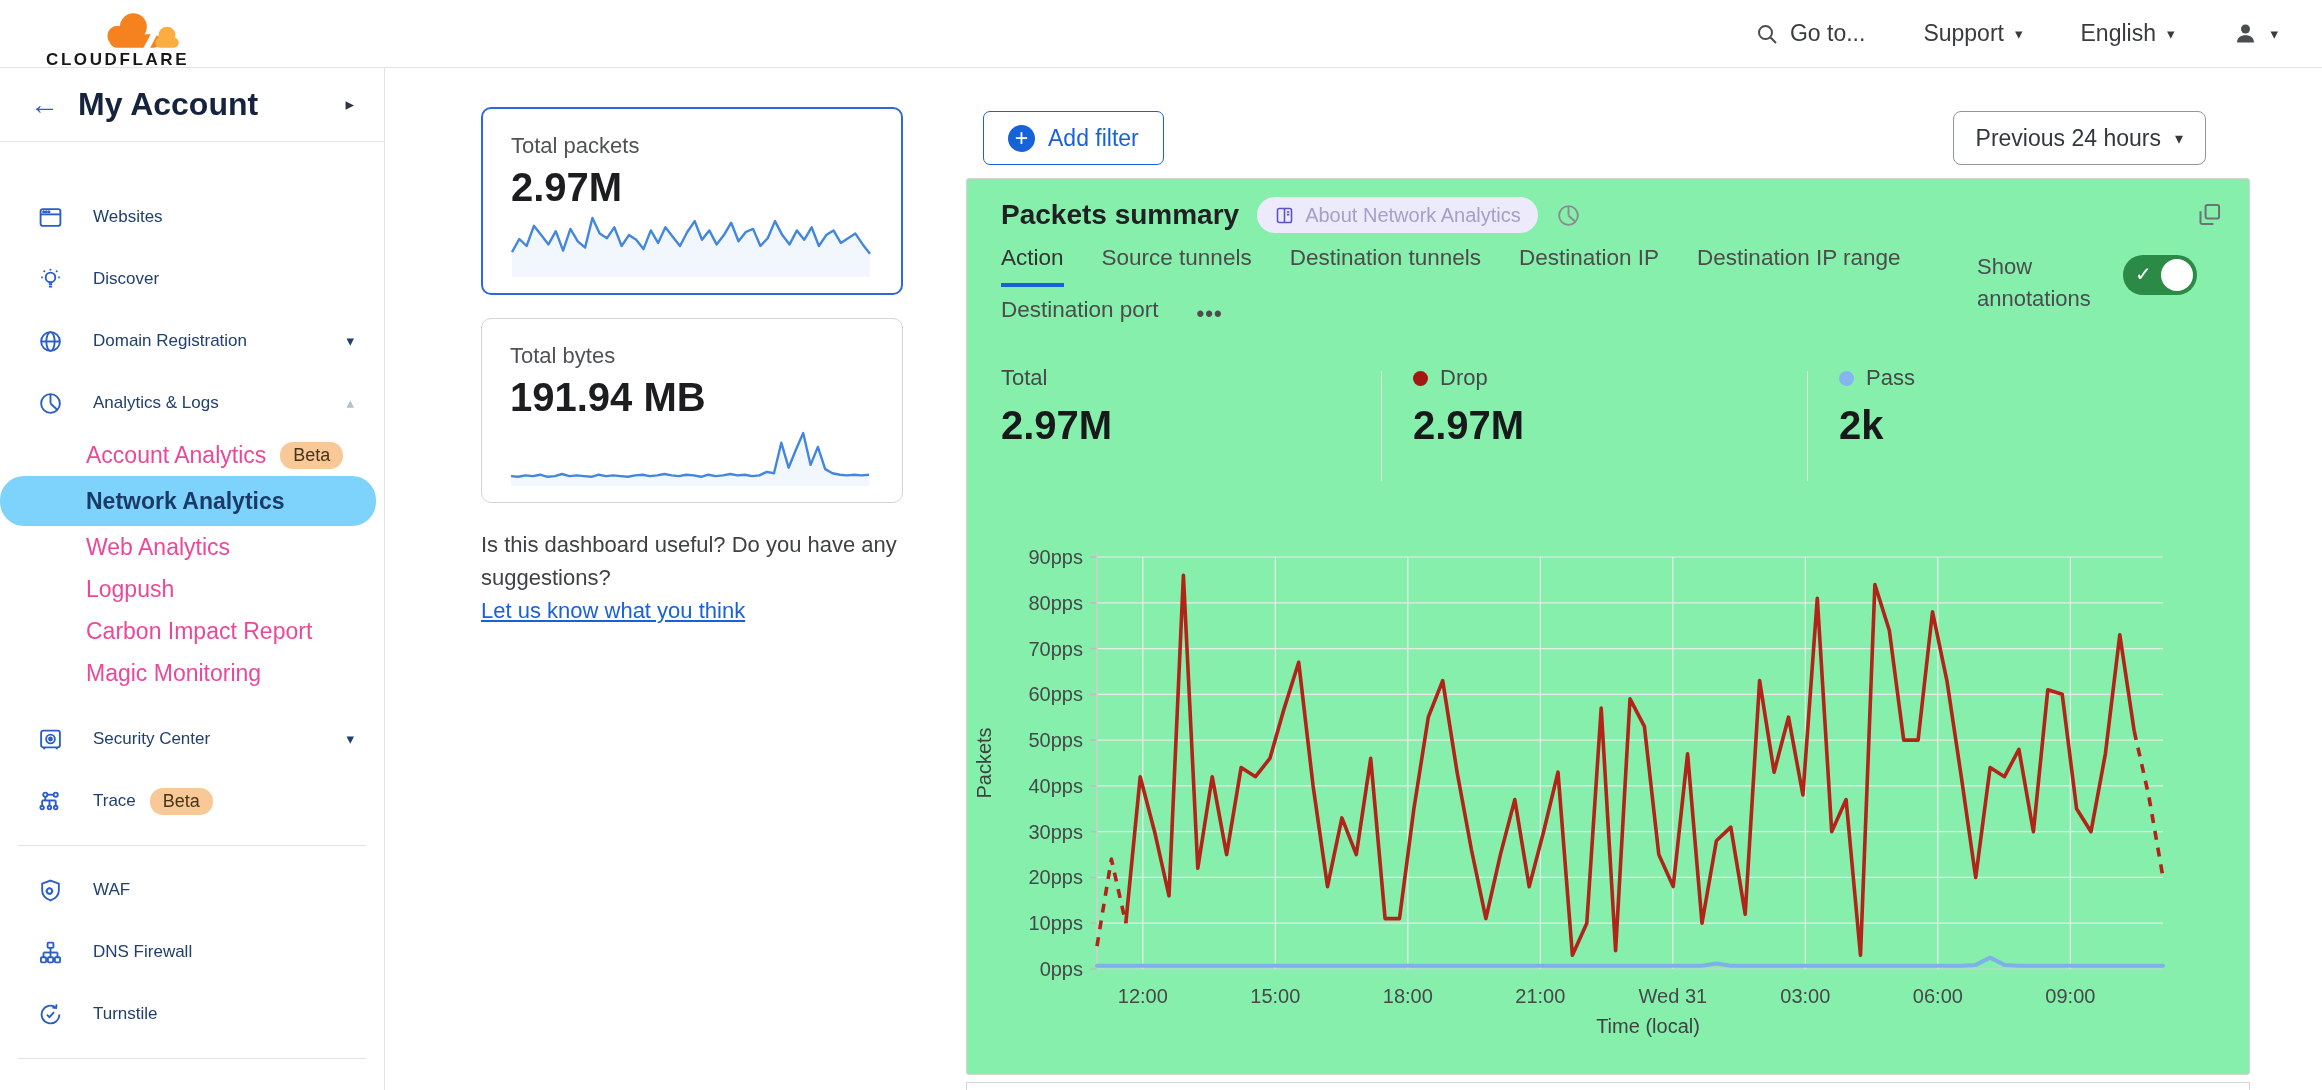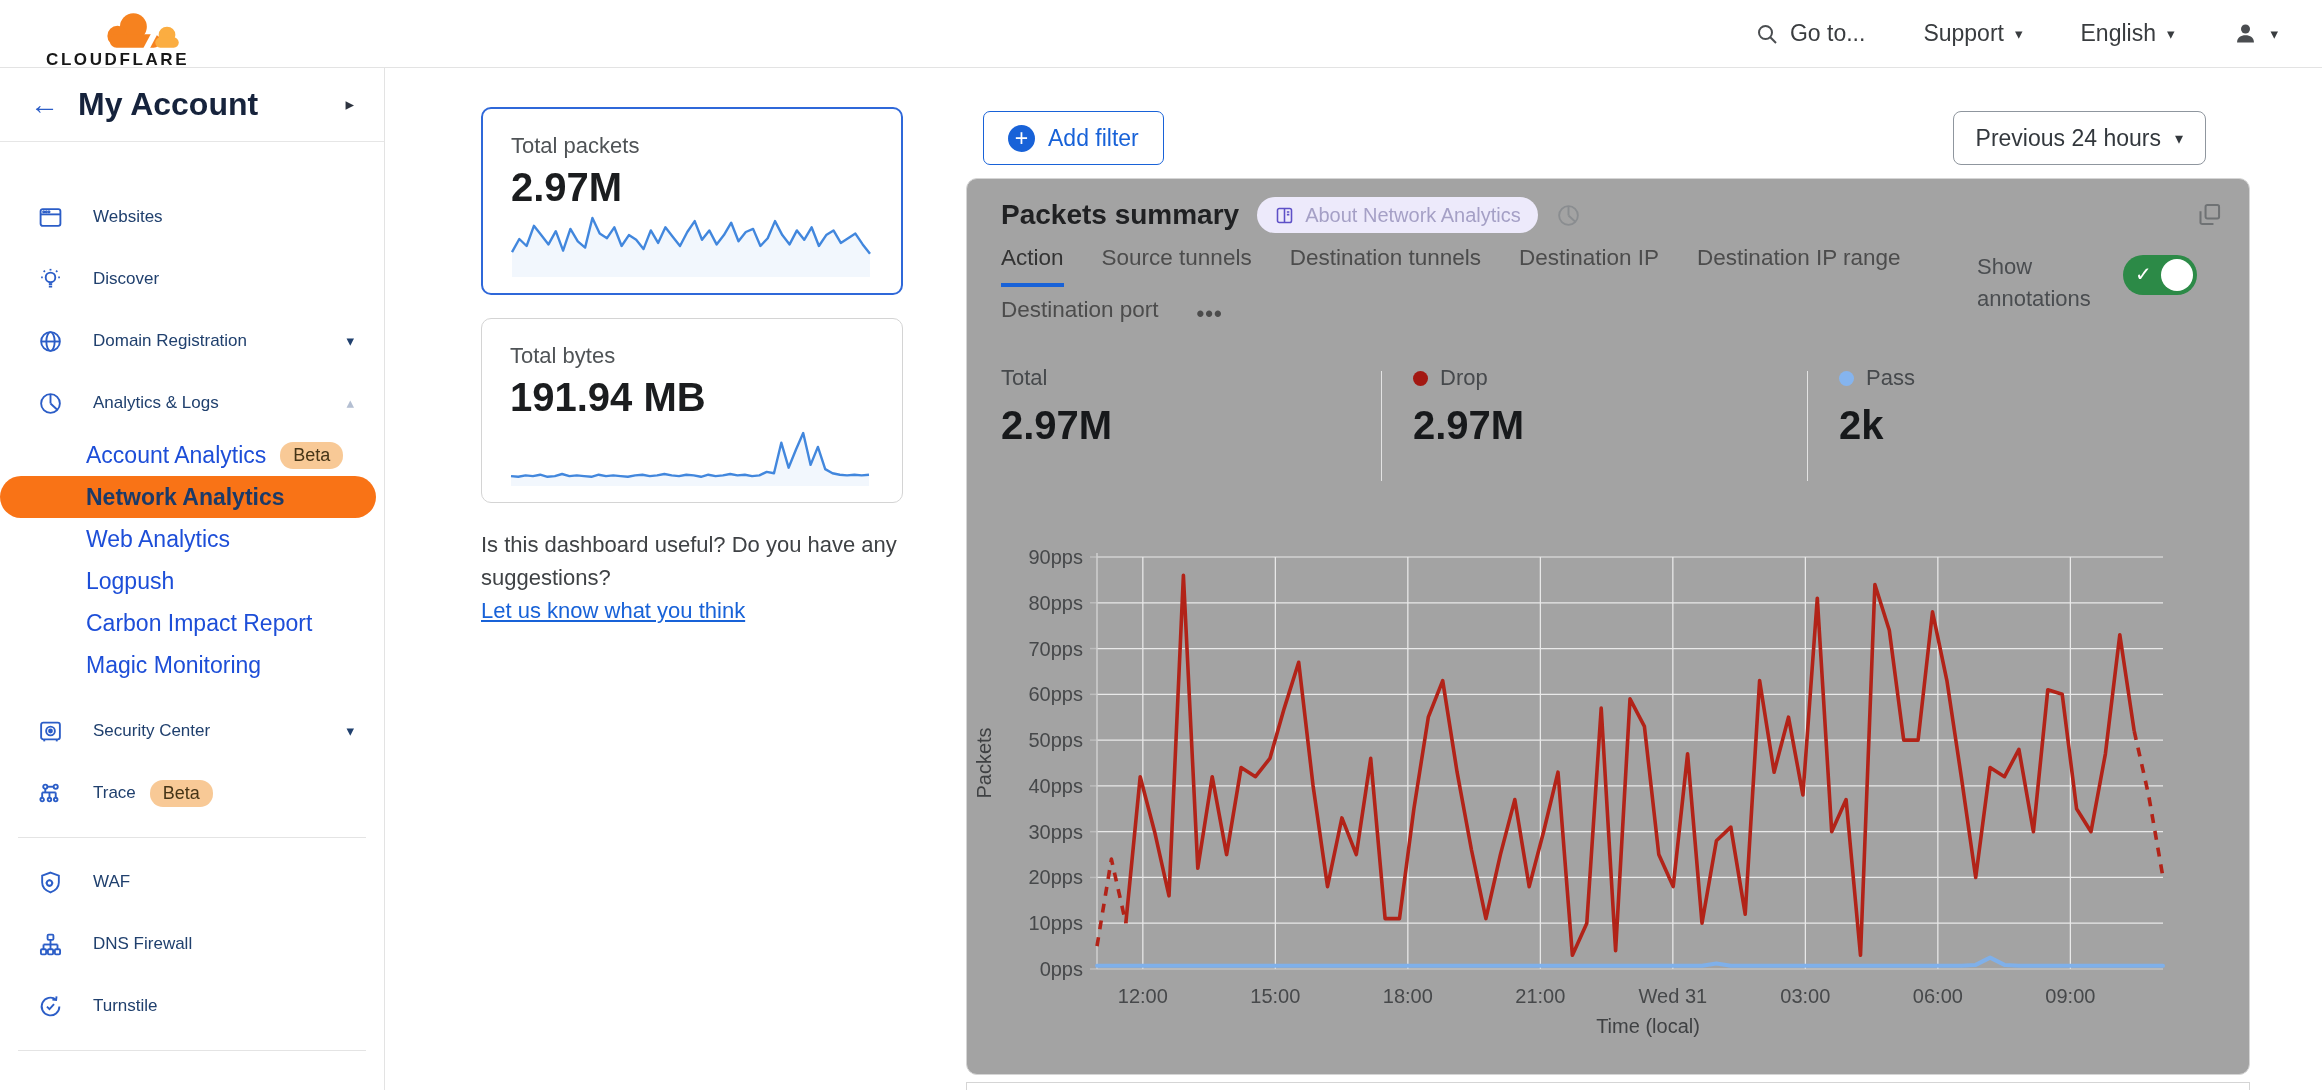--- a/index.html
+++ b/index.html
@@ -28,22 +28,22 @@
   #acct-row .flex { flex:1; }
   #acct-row .fwd { font-size:17px; color:#2e3440; cursor:pointer; }
   #nav { padding-top:44px; }
   .nav-item { height:62px; display:flex; align-items:center; padding-left:38px; cursor:pointer; }
   .nav-item .nicon { width:25px; height:25px; color:#2b5dc7; flex:none; }
   .nav-item .nicon svg { width:25px; height:25px; display:block; }
   .nav-item .nlabel { margin-left:30px; font-size:17px; color:#20406e; }
   .nav-item .nchev { margin-left:auto; margin-right:30px; font-size:15px; color:#20406e; }
   .nav-item .nchev.up { color:#b4bfd2; }
   .nav-sub { height:42px; display:flex; align-items:center; padding-left:86px; cursor:pointer; }
-  .nav-sub .nlabel { font-size:23px; color:#1d4ed8; }
-  .nav-sub.selected { height:42px; background:#f97316; border-radius:24px; margin-right:8px; }
+  .nav-sub .nlabel { font-size:23px; color:#ec4899; }
+  .nav-sub.selected { height:50px; background:#7dd3fc; border-radius:24px; margin-right:8px; }
   .nav-sub.selected .nlabel { font-weight:bold; color:#1b3a68; }
   .beta { margin-left:14px; background:#f8c996; color:#463517; font-size:18px; border-radius:13px;
     padding:3px 13px; }
   .nav-divider { height:1px; background:#e4e4e4; margin:13px 18px; }
   .gap-after { margin-bottom:14px; }
 
   
   .stat-card { position:absolute; left:481px; width:422px; background:#fff; border-radius:10px; cursor:pointer;text-decoration:underline; }
   #card-packets { top:107px; height:188px; border:2.5px solid #2f68d9; }
   #card-bytes   { top:318px; height:185px; border:1px solid #d4d4d4; }
@@ -59,22 +59,22 @@
     gap:13px; padding:0 24px; border:1.5px solid #1862d8; border-radius:7px; background:#fff;
     color:#1862d8; font-size:23px; cursor:pointer; }
   #add-filter .plus { width:27px; height:27px; border-radius:50%; background:#1862d8; color:#fff;
     font-size:23px; line-height:26px; text-align:center; }
   #time-range { position:absolute; right:116px; top:111px; height:54px; display:flex; align-items:center;
     gap:14px; padding:0 22px; border:1.5px solid #8f969e; border-radius:8px; background:#fff;
     color:#33383d; font-size:23px; cursor:pointer; }
   #time-range .caret { font-size:16px; color:#33383d; }
 
   
-  #main-card { position:absolute; left:966px; top:178px; width:1284px; height:897px; background:#a3a3a3;
-    border:1px solid #d5d5d5; border-radius:11px; overflow:hidden; }
+  #main-card { position:absolute; left:966px; top:178px; width:1284px; height:897px; background:#86efac;
+    border:1px solid #d5d5d5; border-radius:3px; overflow:hidden; }
   #panel-head { position:absolute; left:34px; top:18px; display:flex; align-items:center; gap:18px; }
   #panel-title { font-size:28px; font-weight:bold; color:#202123; }
   #about-badge { height:36px; display:flex; align-items:center; gap:10px; background:#edeafb;
     border-radius:18px; padding:0 17px; cursor:pointer; }
   #about-badge .bicon { width:21px; height:21px; color:#5e50c7; }
   #about-badge .bicon svg { width:21px; height:21px; display:block; }
   #about-badge .btext { font-size:20px; color:#a5a0c6; }
   #pie-info { width:25px; height:25px; color:#8a8d90; cursor:pointer; }
   #pie-info svg { width:25px; height:25px; display:block; }
   #expand-btn { position:absolute; right:26px; top:22px; width:27px; height:27px; color:#6f7274; cursor:pointer; }

